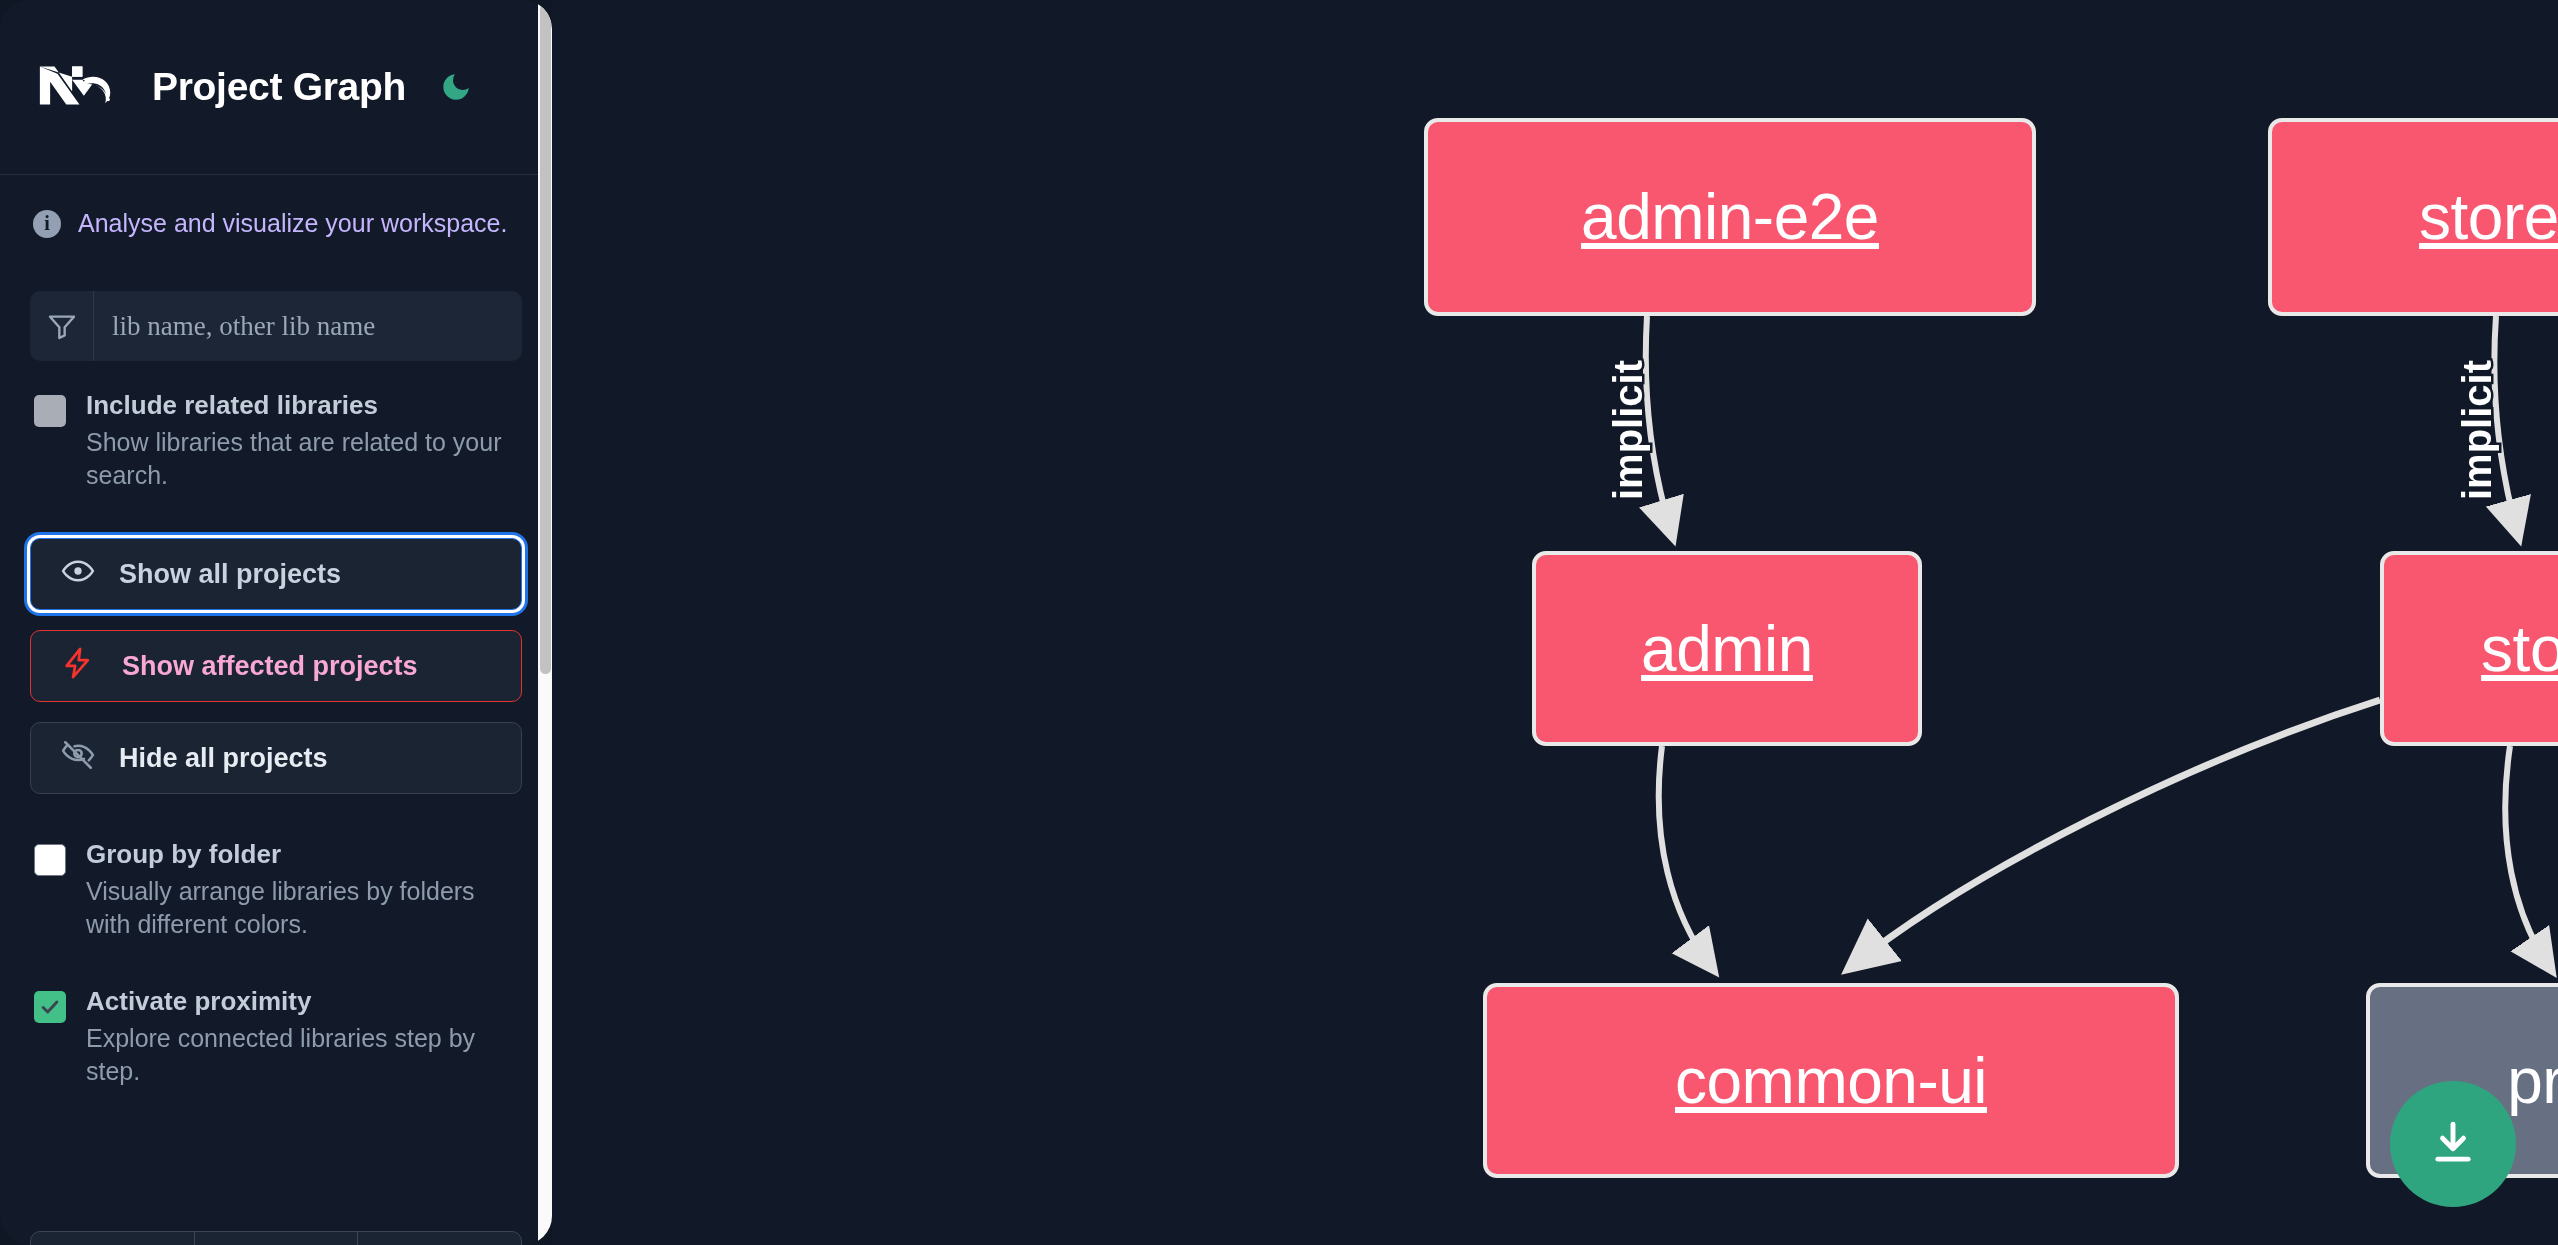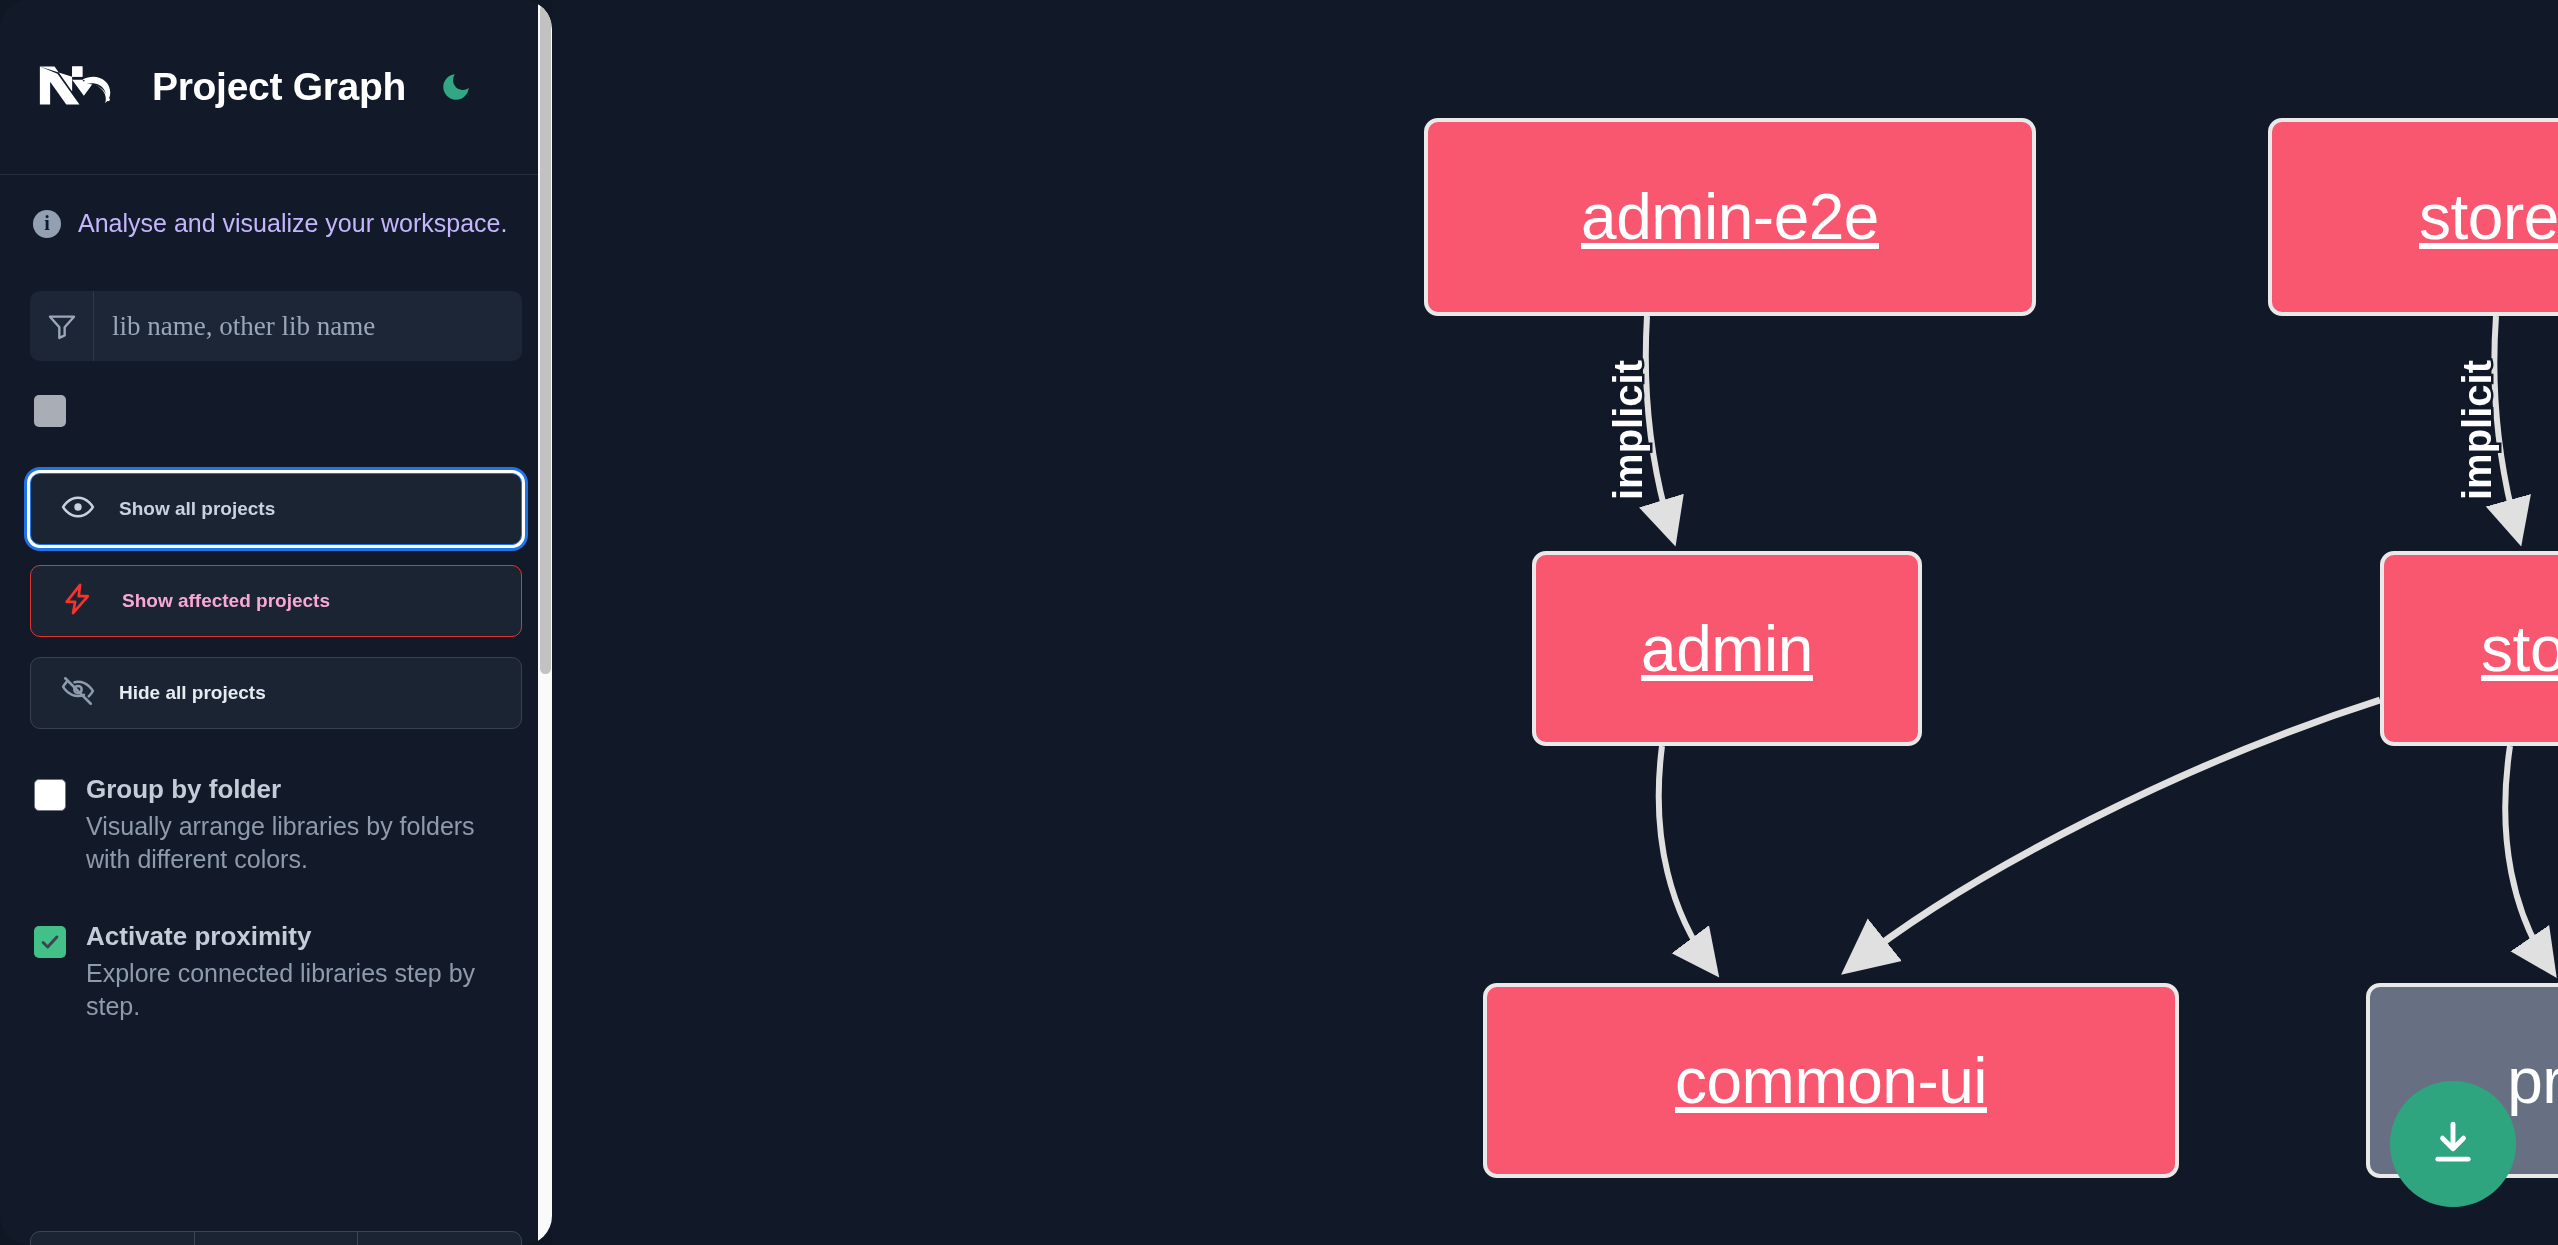--- a/index.html
+++ b/index.html
@@ -111,21 +111,21 @@
     margin-top: 4px;
   }
 
   .btn-stack { margin-top: 46px; display: flex; flex-direction: column; gap: 20px; }
   .gbtn {
     height: 72px;
     border-radius: 10px;
     display: flex; align-items: center;
     padding-left: 30px;
     gap: 24px;
-    font-size: 19px; font-weight: 700;
+    font-size: 27px; font-weight: 700;
     cursor: pointer;
     background: #1b2433;
     border: 1px solid transparent;
   }
   .gbtn.focus-blue {
     border-color: #1e74e8;
     box-shadow: 0 0 0 3px #ffffff, 0 0 0 6px #1e74e8;
     color: #c9d2df;
   }
   .gbtn.danger { border-color: #e2342f; color: #f9a8d4; gap: 27px; }
@@ -229,20 +229,24 @@
         <span class="filter-icon-box">
           <svg width="32" height="32" viewBox="0 0 24 24" fill="none" stroke="#9aa7b8" stroke-width="1.8">
             <path d="M3 5h18l-7 8v6l-4 2v-8z" stroke-linejoin="round"></path>
           </svg>
         </span>
         <input class="filter-input" type="text" placeholder="lib name, other lib name" style="">
       </div>
 
       <div class="check-block">
         <span class="cbox gray"></span>
+        <div>
+          <div class="check-title">Include related libraries</div>
+          <div class="check-desc">Show libraries that are related to your search.</div>
+        </div>
       </div>
 
       <div class="btn-stack">
 
         <div class="gbtn focus-blue">
           <span>
             <svg width="34" height="34" viewBox="0 0 24 24" fill="none" stroke="#c9d2df" stroke-width="1.8">
               <path d="M1.5 12S5 5.5 12 5.5 22.5 12 22.5 12 19 18.5 12 18.5 1.5 12 1.5 12z"></path>
               <circle cx="12" cy="12" r="2.6" fill="#c9d2df" stroke="none"></circle>
             </svg>

